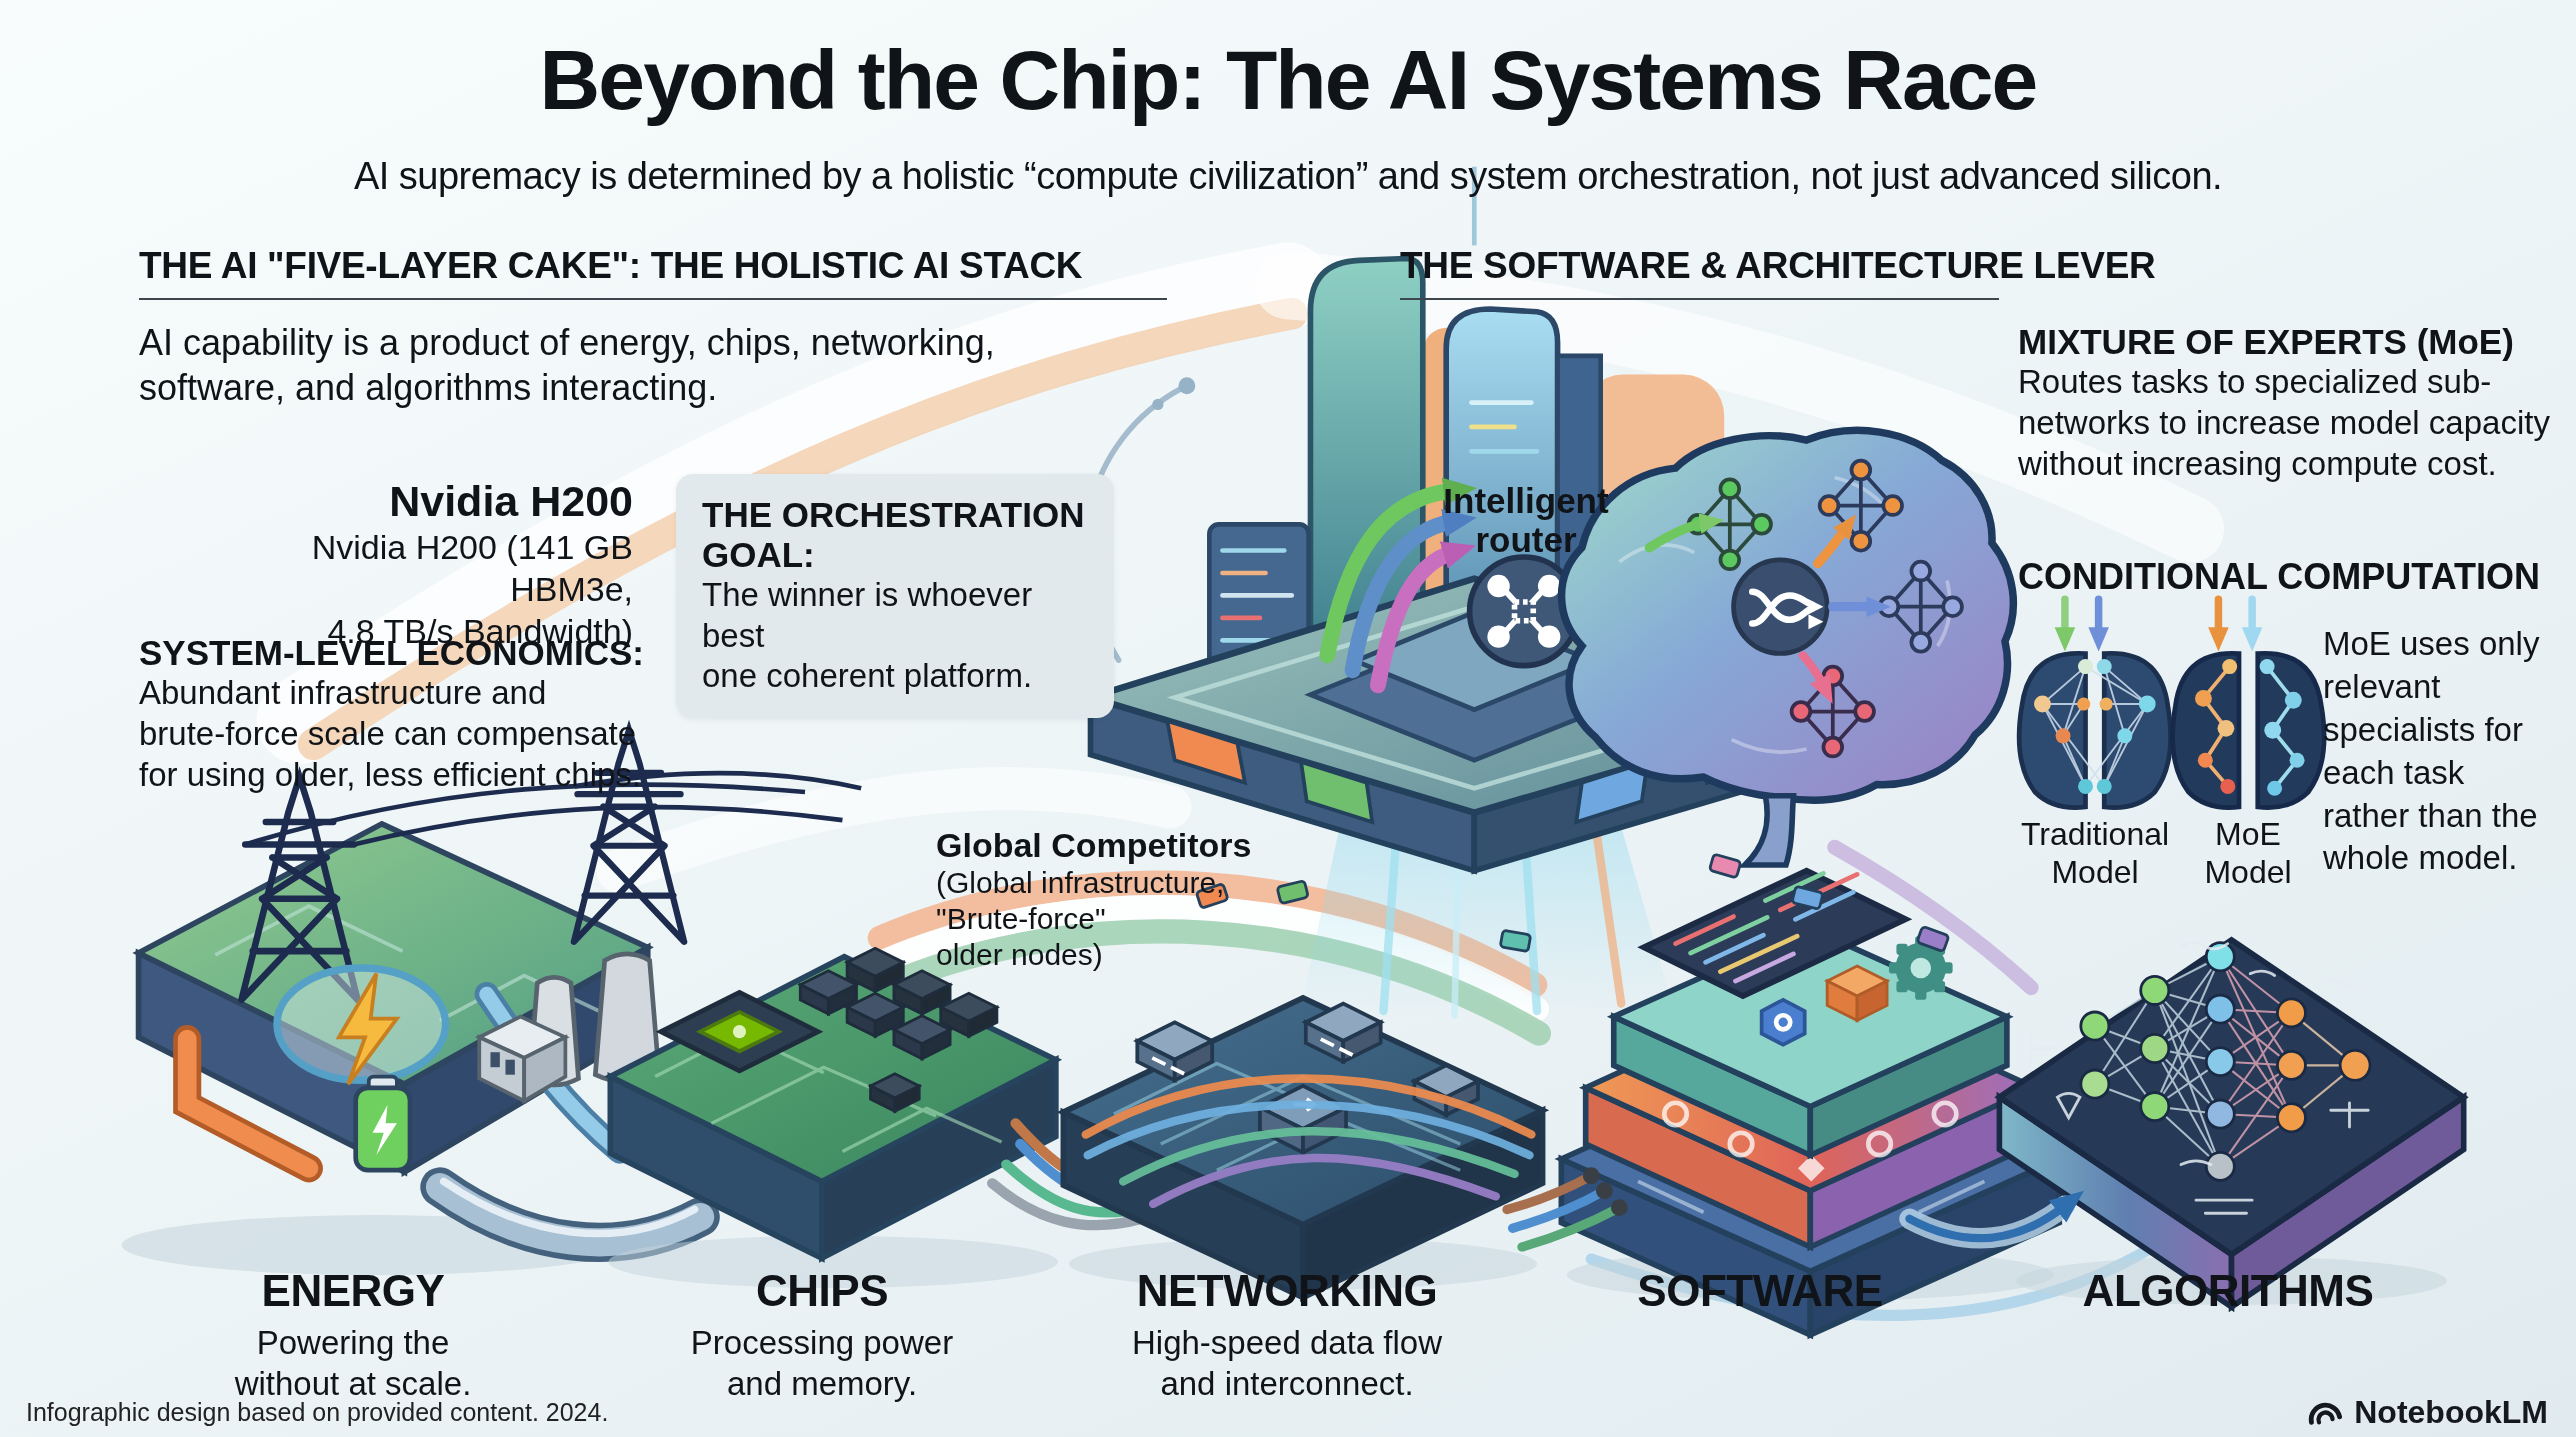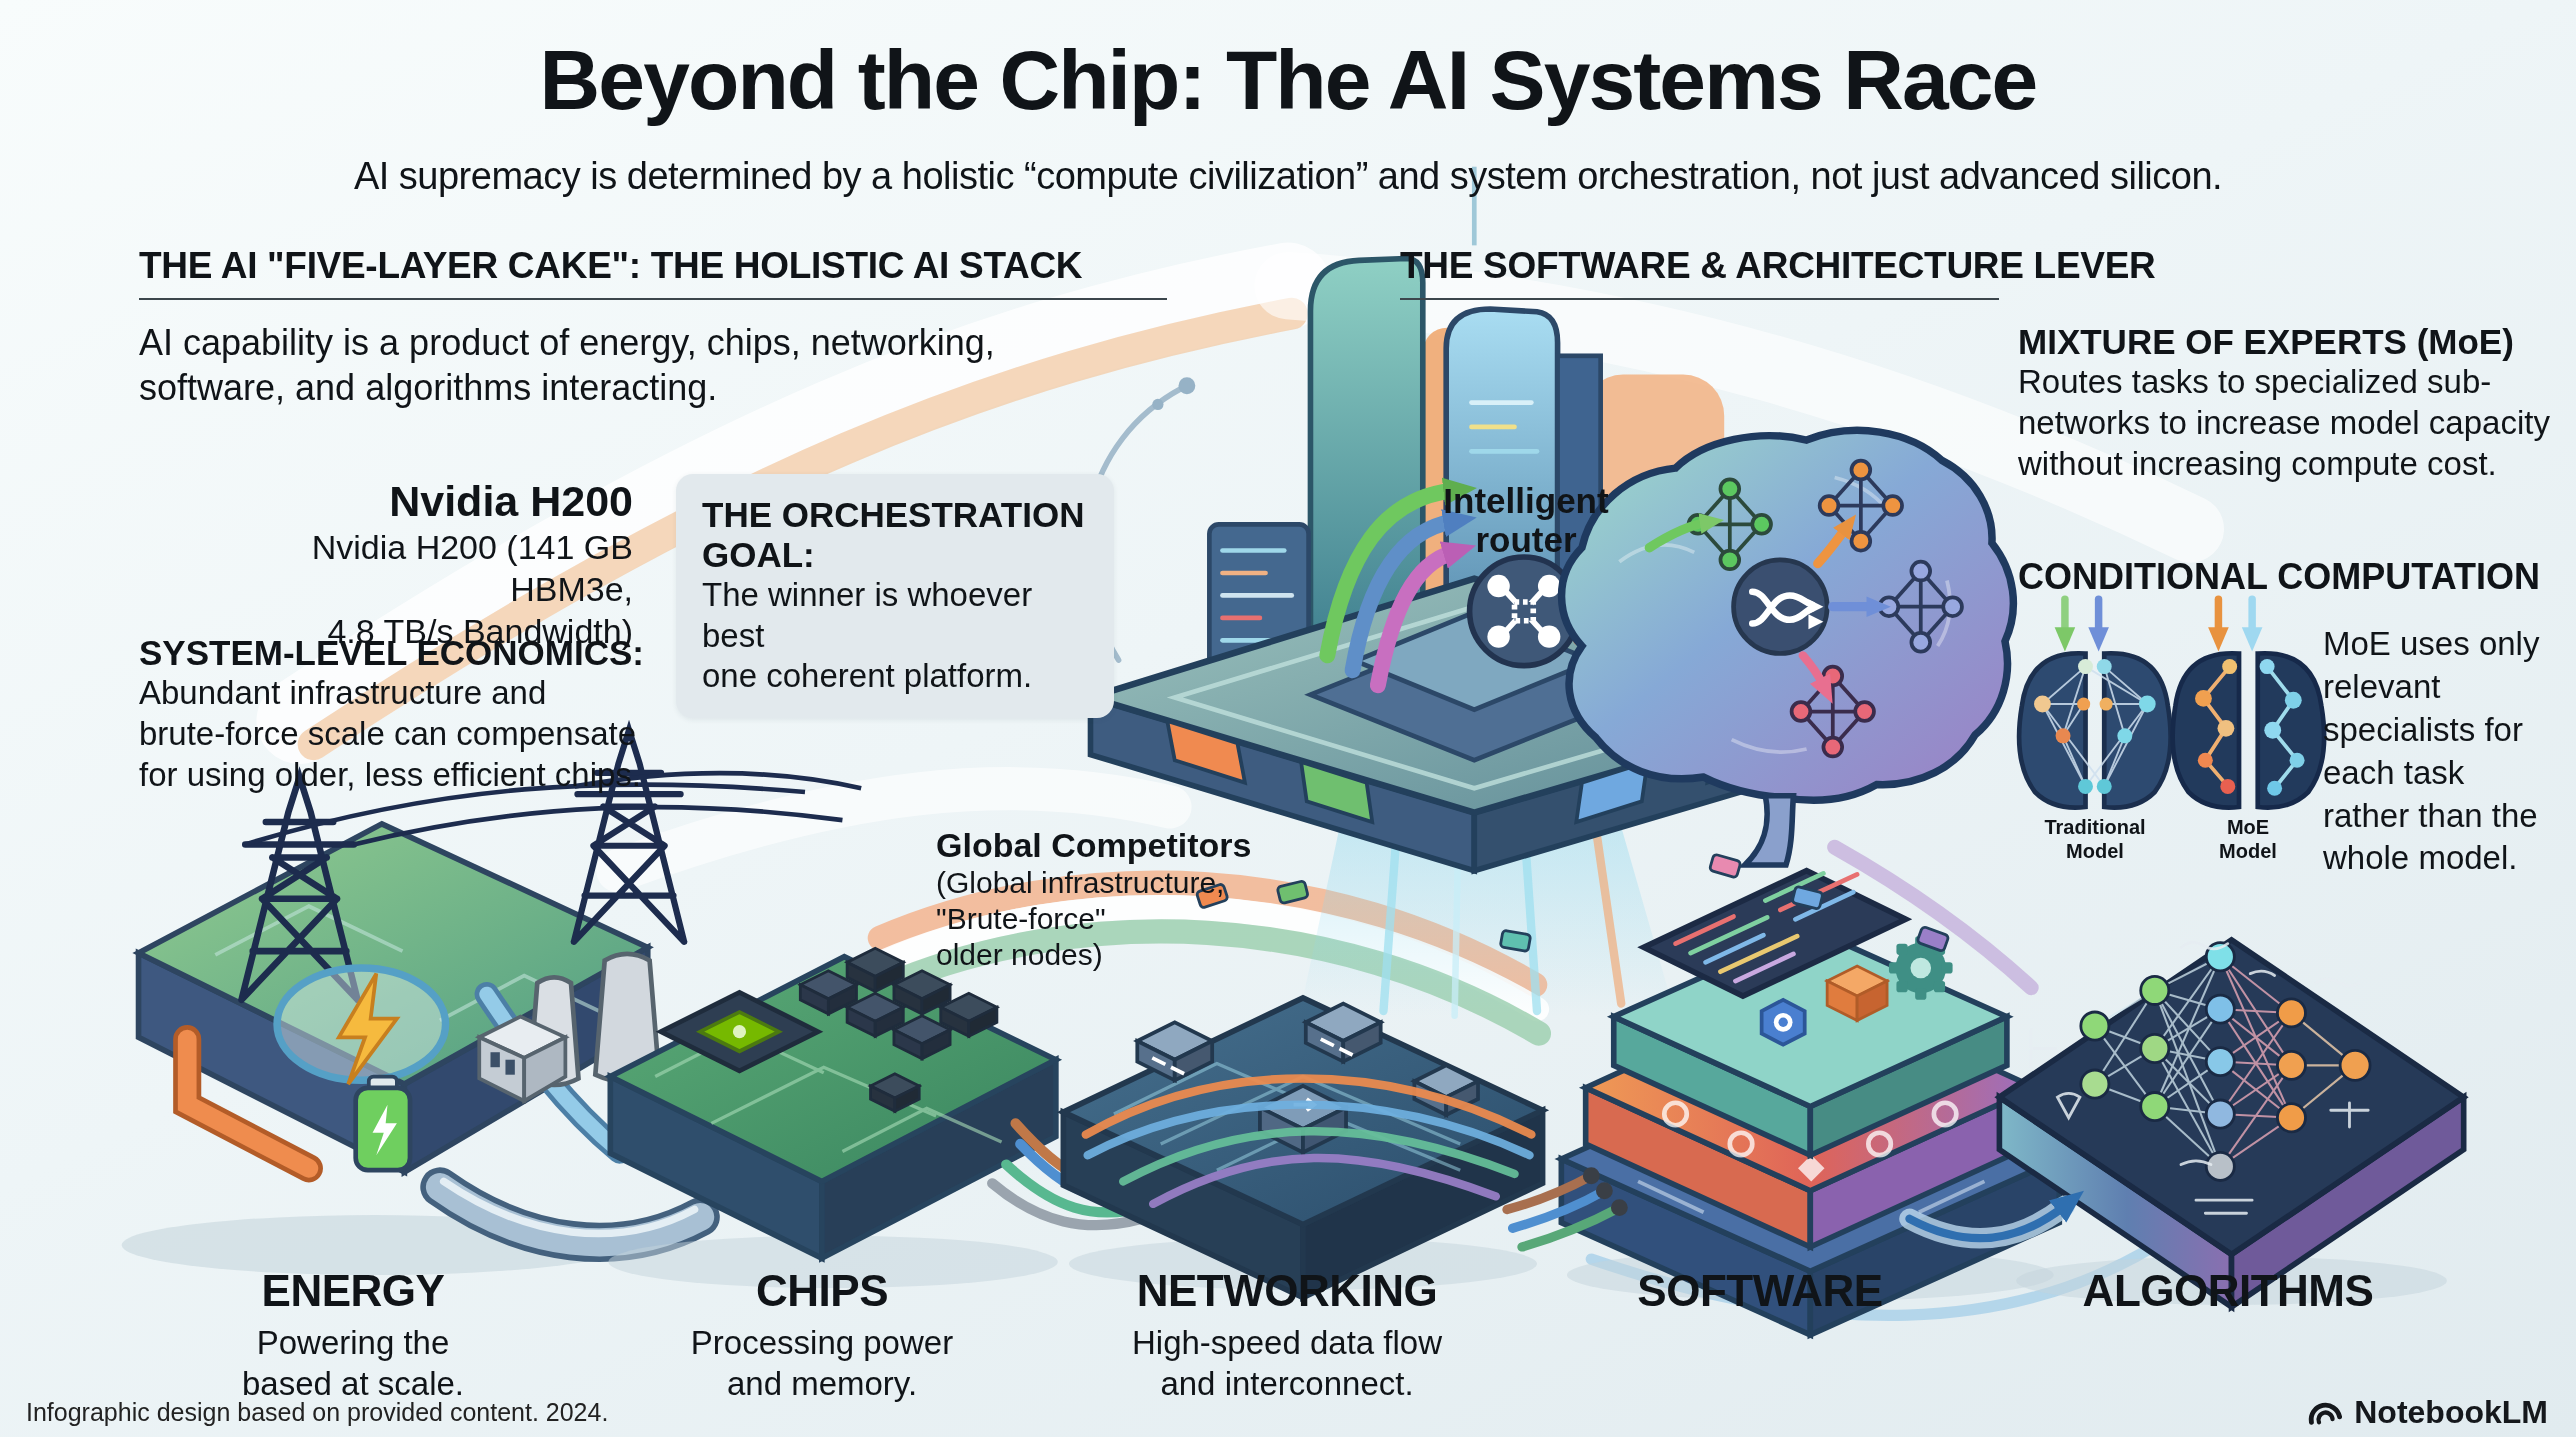--- a/index.html
+++ b/index.html
@@ -21,21 +21,21 @@
   .nvidia .nv-title{font-size:43px;font-weight:700;}
   .nvidia .mini-line{font-size:34px;}
   .goalbox{background:#e2e9ed;border-radius:17px;padding:20.6px 26px;width:386px;box-shadow:0 1.9px 5.6px rgba(40,60,80,.08);}
   .goalbox .mini-head{font-size:35px;}
   .goalbox .mini-line{font-size:33px;}
   .center-label{text-align:center;transform:translateX(-50%);}
   .router-label{font-size:35px;font-weight:700;line-height:1.12;}
   .gc-head{font-size:34px;font-weight:700;}
   .gc-line{font-size:30px;line-height:1.2;}
   .cc-head{font-size:36px;font-weight:700;}
-  .model-cap{font-size:20px;font-weight:700;line-height:1.18;}
+  .model-cap{font-size:32px;font-weight:400;line-height:1.18;}
   .moe-note{font-size:33px;line-height:1.3;}
   .bi{transform:translateX(-50%);text-align:center;}
   .bi-label{font-size:44px;font-weight:700;letter-spacing:-0.5px;}
   .bi-desc{font-size:33px;line-height:1.25;margin-top:5.6px;}
   .footer-note{font-size:25px;color:#222;}
   .brand{display:flex;align-items:center;gap:9.4px;font-size:32px;font-weight:600;color:#15181c;}
 </style>
 </head>
 <body>
 
@@ -712,21 +712,21 @@
   <div class="gc-head">Global Competitors</div>
   <div class="gc-line">(Global infrastructure,</div>
   <div class="gc-line">"Brute-force"</div>
   <div class="gc-line">older nodes)</div>
 </div>
 
 <div class="txt bi" style="left:353px;top:1266px;">
   <div class="bi-label">ENERGY</div>
   <div class="bi-desc">
     <div>Powering the</div>
-    <div>based at scale.</div>
+    <div>without at scale.</div>
   </div>
 </div>
 <div class="txt bi" style="left:822px;top:1266px;">
   <div class="bi-label">CHIPS</div>
   <div class="bi-desc">
     <div>Processing power</div>
     <div>and memory.</div>
   </div>
 </div>
 <div class="txt bi" style="left:1287px;top:1266px;">

